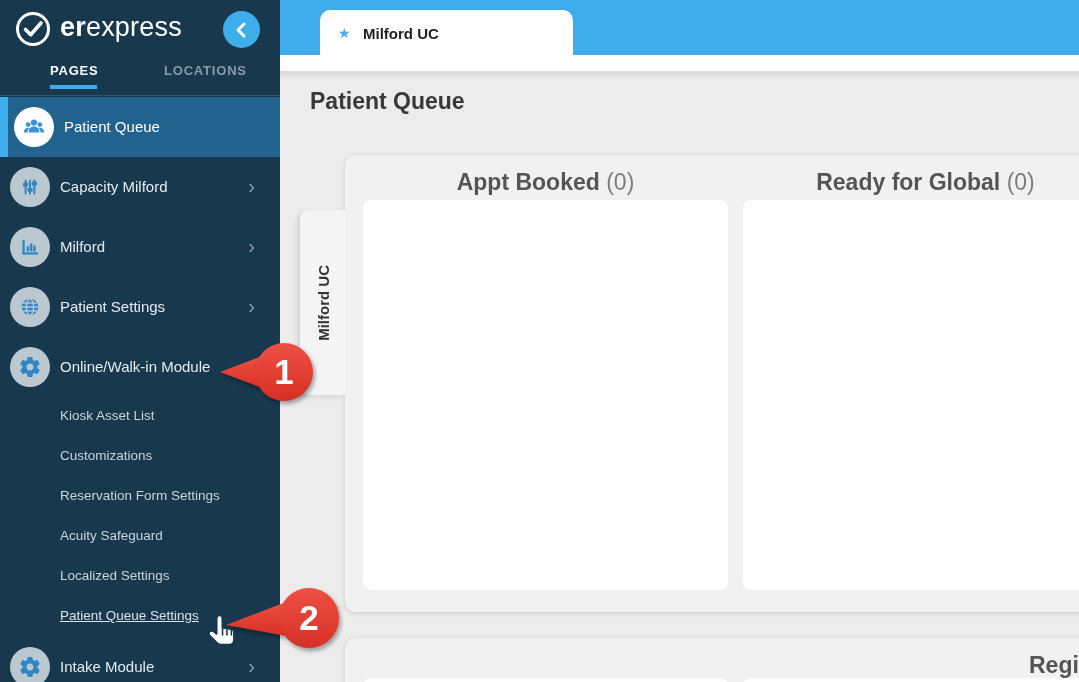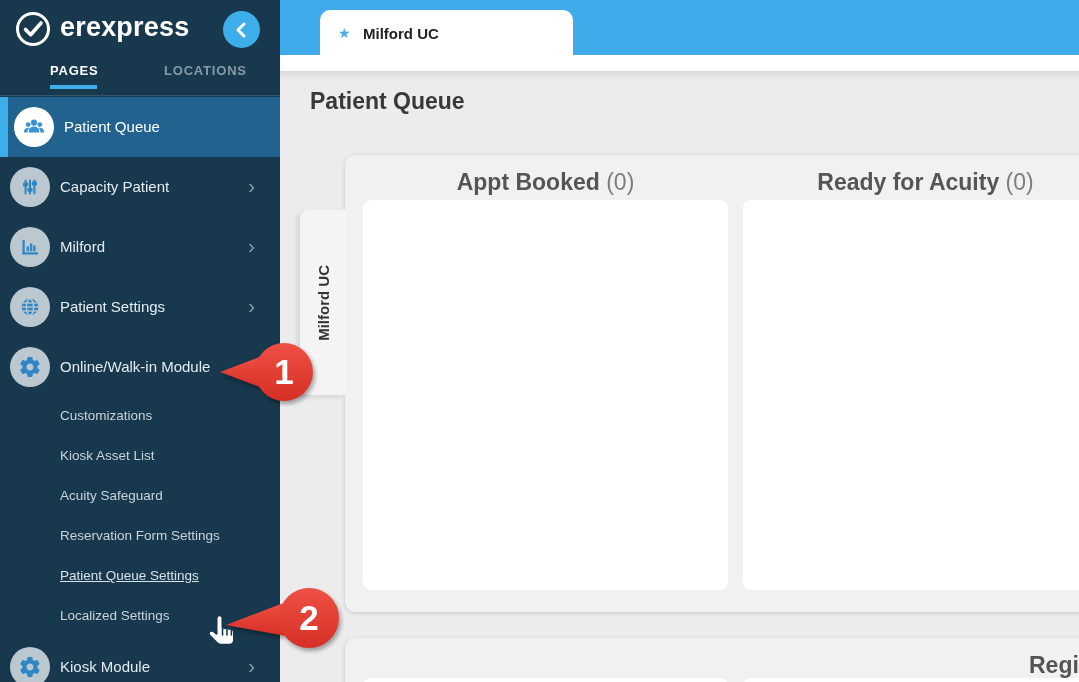--- a/index.html
+++ b/index.html
@@ -5,21 +5,21 @@
   * { margin:0; padding:0; box-sizing:border-box; }
   html,body { width:1079px; height:682px; overflow:hidden; }
   body { font-family:"Liberation Sans", sans-serif; position:relative; background:#ececec; }
 
   
   .sidebar { position:absolute; left:0; top:0; width:280px; height:682px; background:#17384d; z-index:10; }
   .sb-header { position:relative; height:96px; border-bottom:1px solid rgba(255,255,255,.14); }
   .logo-wrap { position:absolute; left:14px; top:10px; width:38px; height:38px; }
   .brand { position:absolute; left:60px; top:12px; font-size:27px; color:#fff; letter-spacing:.2px; }
   .brand .lt { font-weight:700; }
-  .brand .bd { font-weight:700; }
+  .brand .bd { font-weight:400; }
   .collapse-btn { position:absolute; right:20px; top:11px; width:37px; height:37px; border-radius:50%;
                   background:#3daee9; border:none; cursor:pointer; display:flex; align-items:center; justify-content:center; }
   .sb-tab { position:absolute; top:63px; font-size:13px; font-weight:700; letter-spacing:.8px; cursor:pointer; }
   .sb-tab.pages { left:50px; color:#ffffff; }
   .sb-tab.locations { left:152px; color:#879aa7;padding-left:12px; }
   .sb-tab-underline { position:absolute; left:50px; top:85px; width:47px; height:4px; background:#3daee9; }
 
   .nav { position:absolute; top:97px; left:0; width:280px; }
   .nav-item { position:relative; height:60px; cursor:pointer; }
   .nav-item.active { background:#21638e; }
@@ -113,21 +113,21 @@
       <span class="icon-circle">
         <svg width="24" height="24" viewBox="0 0 24 24" fill="#2e86c4">
           <rect x="6.6" y="4.5" width="2" height="15" rx="1"></rect>
           <rect x="11" y="4.5" width="2" height="15" rx="1"></rect>
           <rect x="15.4" y="4.5" width="2" height="15" rx="1"></rect>
           <rect x="5" y="7.6" width="5.2" height="3.8" rx="1"></rect>
           <rect x="9.4" y="13" width="5.2" height="3.8" rx="1"></rect>
           <rect x="13.8" y="6.6" width="5.2" height="3.8" rx="1"></rect>
         </svg>
       </span>
-      <span class="nav-label">Capacity Patient</span>
+      <span class="nav-label">Capacity Milford</span>
       <span class="nav-chevron">›</span>
     </div>
 
     <div class="nav-item">
       <span class="icon-circle">
         <svg width="24" height="24" viewBox="0 0 24 24" fill="#2e86c4">
           <rect x="4.5" y="5" width="2.2" height="14.5"></rect>
           <rect x="4.5" y="17.3" width="15.5" height="2.2"></rect>
           <rect x="8.6" y="11.5" width="2.4" height="4.8"></rect>
           <rect x="11.9" y="8.5" width="2.4" height="7.8"></rect>
@@ -157,45 +157,45 @@
     <div class="nav-item">
       <span class="icon-circle">
         <svg width="24" height="24" viewBox="0 0 24 24">
           <path fill="#2e86c4" fill-rule="evenodd" d="M19.4 13c.04-.33.06-.66.06-1s-.02-.67-.07-1l2.1-1.63c.19-.15.24-.42.12-.64l-2-3.46c-.12-.22-.39-.3-.61-.22l-2.49 1c-.52-.4-1.08-.73-1.69-.98l-.38-2.65C14.4 2.18 14.2 2 13.95 2h-4c-.25 0-.45.18-.49.42l-.38 2.65c-.6.25-1.17.59-1.69.98l-2.49-1c-.22-.09-.49 0-.61.22l-2 3.46c-.12.22-.07.49.12.64L4.51 11c-.05.33-.07.66-.07 1s.02.67.07 1l-2.1 1.63c-.19.15-.24.42-.12.64l2 3.46c.12.22.39.3.61.22l2.49-1c.52.4 1.08.73 1.69.98l.38 2.65c.04.24.24.42.49.42h4c.25 0 .45-.18.49-.42l.38-2.65c.6-.25 1.17-.59 1.69-.98l2.49 1c.22.09.49 0 .61-.22l2-3.46c.12-.22.07-.49-.12-.64L19.4 13zM12 15.5c-1.93 0-3.5-1.57-3.5-3.5s1.57-3.5 3.5-3.5 3.5 1.57 3.5 3.5-1.57 3.5-3.5 3.5z"></path>
         </svg>
       </span>
       <span class="nav-label">Online/Walk-in Module</span>
     </div>
 
     <div class="sub-item">
+      <span class="sub-label">Kiosk Asset List</span>
+    </div>
+    <div class="sub-item">
       <span class="sub-label">Customizations</span>
     </div>
     <div class="sub-item">
-      <span class="sub-label">Kiosk Asset List</span>
+      <span class="sub-label">Reservation Form Settings</span>
     </div>
     <div class="sub-item">
       <span class="sub-label">Acuity Safeguard</span>
     </div>
     <div class="sub-item">
-      <span class="sub-label">Reservation Form Settings</span>
+      <span class="sub-label">Localized Settings</span>
     </div>
     <div class="sub-item hovered">
       <span class="sub-label">Patient Queue Settings</span>
     </div>
-    <div class="sub-item">
-      <span class="sub-label">Localized Settings</span>
-    </div>
 
     <div class="nav-item">
       <span class="icon-circle">
         <svg width="24" height="24" viewBox="0 0 24 24">
           <path fill="#2e86c4" fill-rule="evenodd" d="M19.4 13c.04-.33.06-.66.06-1s-.02-.67-.07-1l2.1-1.63c.19-.15.24-.42.12-.64l-2-3.46c-.12-.22-.39-.3-.61-.22l-2.49 1c-.52-.4-1.08-.73-1.69-.98l-.38-2.65C14.4 2.18 14.2 2 13.95 2h-4c-.25 0-.45.18-.49.42l-.38 2.65c-.6.25-1.17.59-1.69.98l-2.49-1c-.22-.09-.49 0-.61.22l-2 3.46c-.12.22-.07.49.12.64L4.51 11c-.05.33-.07.66-.07 1s.02.67.07 1l-2.1 1.63c-.19.15-.24.42-.12.64l2 3.46c.12.22.39.3.61.22l2.49-1c.52.4 1.08.73 1.69.98l.38 2.65c.04.24.24.42.49.42h4c.25 0 .45-.18.49-.42l.38-2.65c.6-.25 1.17-.59 1.69-.98l2.49 1c.22.09.49 0 .61-.22l2-3.46c.12-.22.07-.49-.12-.64L19.4 13zM12 15.5c-1.93 0-3.5-1.57-3.5-3.5s1.57-3.5 3.5-3.5 3.5 1.57 3.5 3.5-1.57 3.5-3.5 3.5z"></path>
         </svg>
       </span>
-      <span class="nav-label">Kiosk Module</span>
+      <span class="nav-label">Intake Module</span>
       <span class="nav-chevron">›</span>
     </div>
   </div>
 </div>
 
 <div class="main">
   <div class="bluebar"></div>
   <div class="loc-tab">
     <span class="star">★</span>
     <span class="loc-name">Milford UC</span>
@@ -208,21 +208,21 @@
     <div class="vtab">
       <span>Milford UC</span>
     </div>
 
     <div class="queue-card">
       <div class="col-header col1">
         <span class="lbl">Appt Booked</span>
         <span class="cnt">(0)</span>
       </div>
       <div class="col-header col2">
-        <span class="lbl">Ready for Acuity</span>
+        <span class="lbl">Ready for Global</span>
         <span class="cnt">(0)</span>
       </div>
       <div class="queue-panel p1"></div>
       <div class="queue-panel p2"></div>
     </div>
 
     <div class="bottom-card">
       <div class="col-header clip">
         <span class="lbl">Registrat</span>
       </div>

